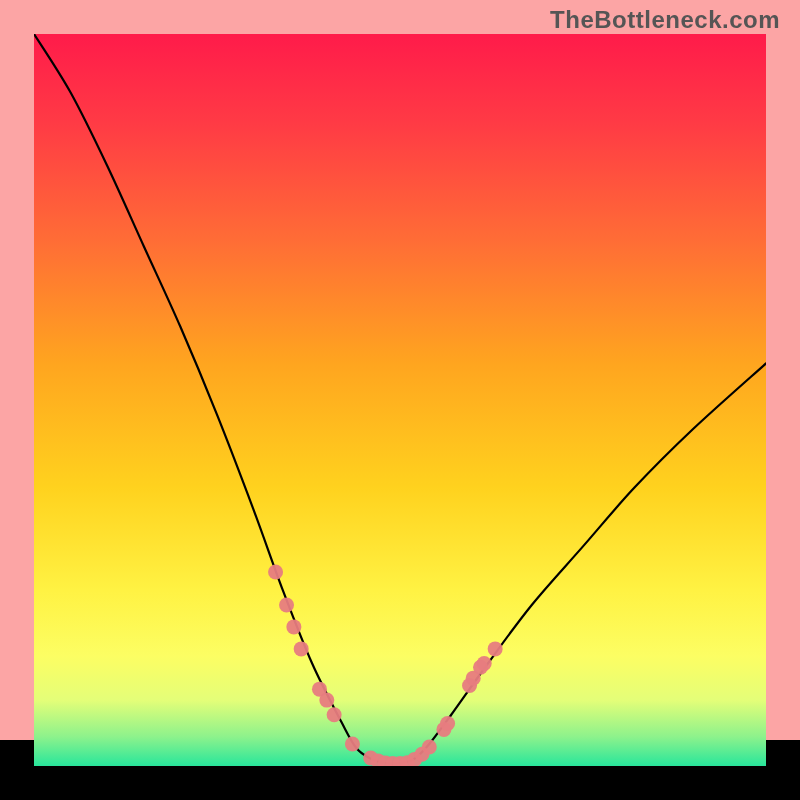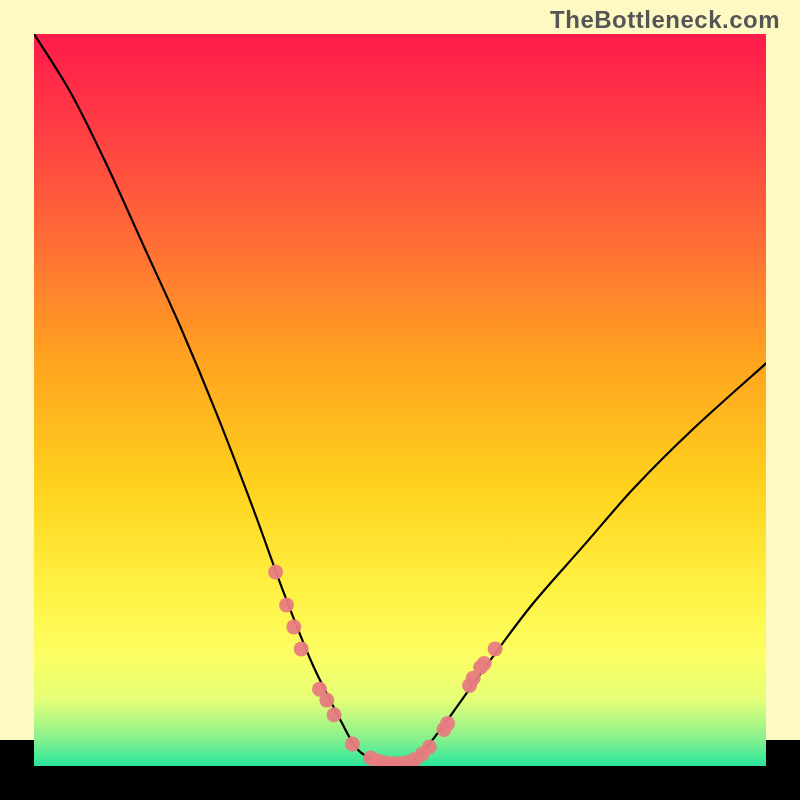--- a/index.html
+++ b/index.html
@@ -8,21 +8,21 @@
     width: 800px;
     height: 800px;
     background: #000;
     font-family: Arial, Helvetica, sans-serif;
     overflow: hidden;
   }
   .frame {
     position: relative;
     width: 800px;
     height: 740px;
-    background: #fef9c3;
+    background: #fca5a5;
   }
   .watermark {
     position: absolute;
     top: 6px;
     right: 20px;
     color: #555;
     font-size: 24px;
     font-weight: 600;
     letter-spacing: 0.5px;
     z-index: 10;

